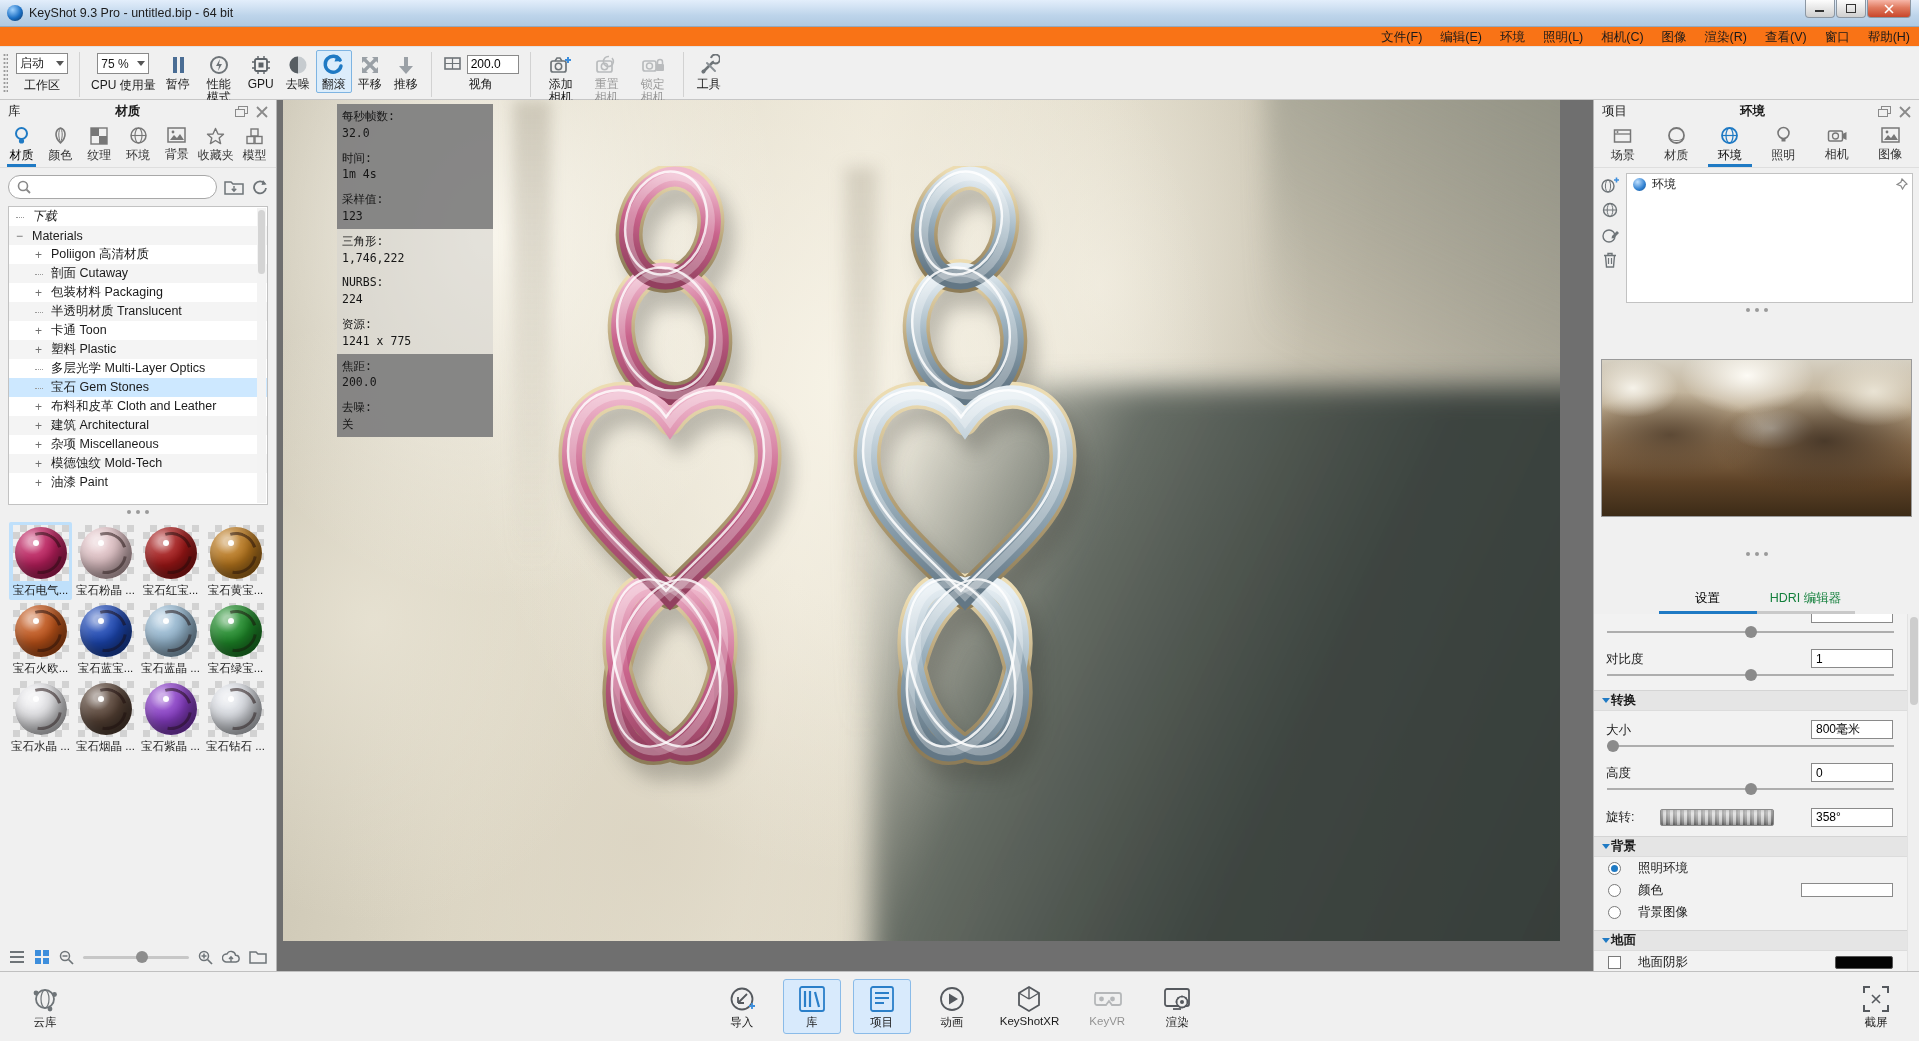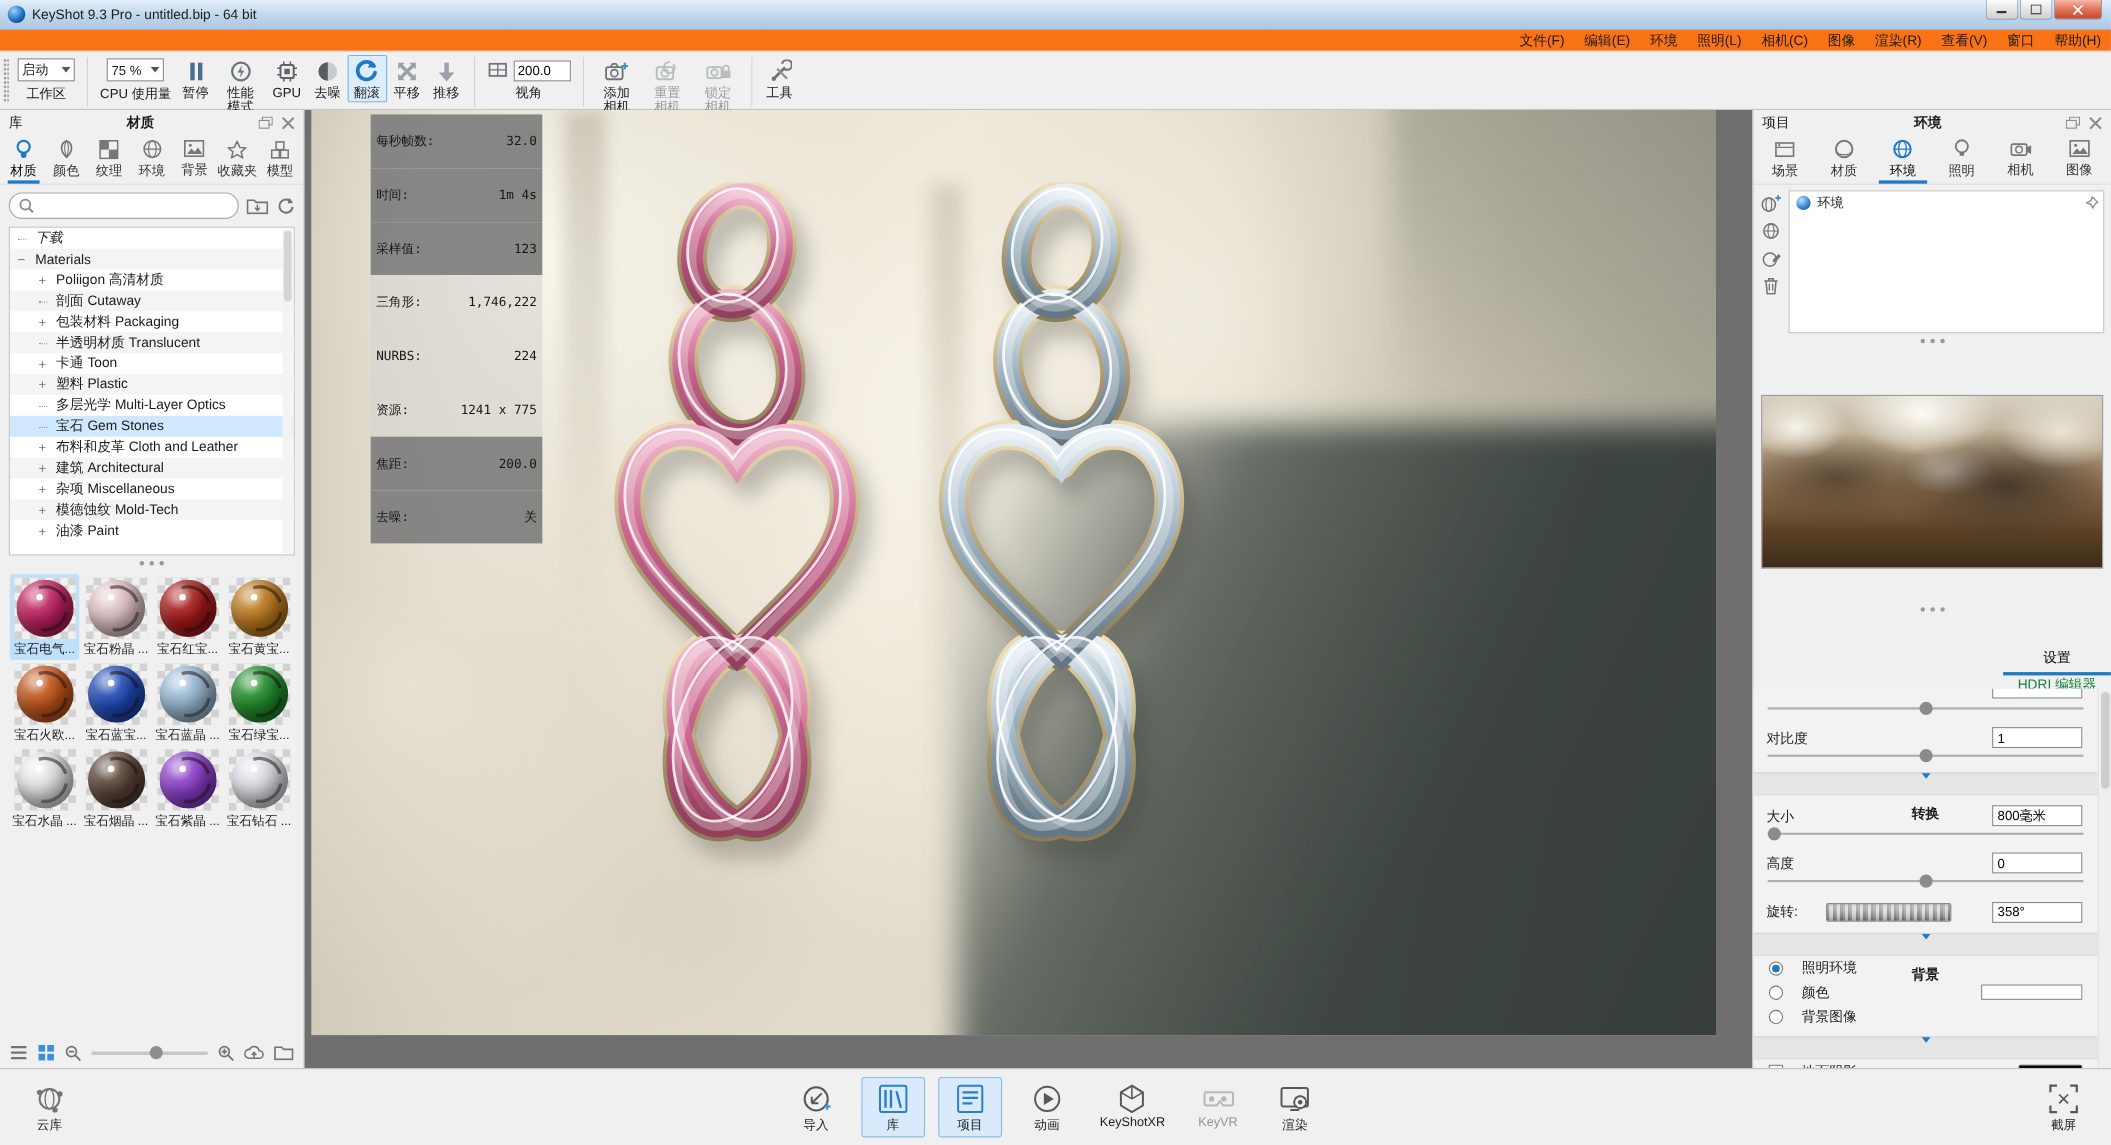--- a/index.html
+++ b/index.html
@@ -99,55 +99,55 @@
 .shadow-dark { position:absolute; left:46%; top:34%; right:-4%; bottom:-4%;
   background:linear-gradient(115deg, rgba(70,80,74,0) 4%, rgba(70,80,74,.8) 28%, rgba(56,64,60,.96) 58%, rgba(50,58,54,.97) 100%); filter:blur(14px); }
 .shadow-tr { position:absolute; right:-3%; top:-4%; width:26%; height:52%;
   background:linear-gradient(205deg, rgba(118,122,110,.6), rgba(118,122,110,.25) 45%, transparent 72%); filter:blur(12px); }
 .pendant { position:absolute; width:240px; height:600px; top:66px; filter:drop-shadow(10px 16px 9px rgba(55,55,45,.28)); }
 .pendant.pink { left:267px; }
 .pendant.blue { left:562px; }
 
 
 .stats { position:absolute; left:60px; top:4px; width:156px; font-family:"DejaVu Sans Mono", monospace; font-size:11.5px; line-height:16.8px; color:#161616; }
-.stat-row { display:flex; justify-content:space-between; padding:16px 5px; }
+.stat-row { display:flex; justify-content:space-between; padding:4px 5px;flex-direction:column; }
 .stat-row.dark { background:rgba(128,128,128,.94); }
 .stat-row.light { background:rgba(214,212,206,.6); }
 
 
 .project { width:326px; border-left:1px solid #b5b5b5; background:#f0f0f0; display:flex; flex-direction:column; position:relative; }
 .env-zone { display:flex; gap:4px; padding:5px 6px 0 4px; height:135px; }
 .env-tools { width:24px; display:flex; flex-direction:column; align-items:center; gap:9px; padding-top:4px; }
 .env-list { flex:1; background:#fff; border:1px solid #c2c2c2; position:relative; }
 .env-row { height:21px; display:flex; align-items:center; gap:6px; padding:0 6px; }
 .env-sphere { width:13px; height:13px; border-radius:50%; background:radial-gradient(circle at 35% 30%, #bfe0ff, #2e7fd0 60%, #134a85); flex:none; }
 .pin-icon { position:absolute; right:4px; top:4px; }
 .hdri { margin:43px 7px 0; height:158px; border:1px solid #9a9a9a;
   background:
    radial-gradient(70px 45px at 10% 18%, #f6f3ea, transparent 65%),
    radial-gradient(95px 55px at 47% 10%, #fdfbf5, transparent 70%),
    radial-gradient(80px 50px at 88% 20%, #e9e3d4, transparent 70%),
    radial-gradient(130px 60px at 22% 48%, rgba(82,64,46,.85), transparent 72%),
    radial-gradient(150px 70px at 72% 52%, rgba(66,51,37,.9), transparent 74%),
    radial-gradient(60px 30px at 55% 44%, rgba(240,236,226,.8), transparent 70%),
    linear-gradient(180deg, #d6d0c2 0%, #bcab90 28%, #8d6f4e 55%, #5d4227 78%, #3c2b17 100%); }
-.settings-tabs { display:flex; justify-content:center; align-items:flex-end; height:24px; margin-top:42px;flex-direction:column; }
+.settings-tabs { display:flex; justify-content:center; align-items:flex-end; height:24px; margin-top:30px; }
 .stab { width:98px; text-align:center; font-size:12.5px; padding-bottom:4px; border-bottom:3px solid #c9c9c9; color:#15803d; }
 .stab.active { border-bottom-color:#1f7ac4; color:#000; }
 .settings { flex:1; background:#f2f2f2; overflow:hidden; position:relative; padding-right:12px; }
 .set-crop { height:11px; overflow:hidden; display:flex; justify-content:flex-end; padding:0 14px; }
 .crop-input { width:82px; height:19px; border:1px solid #8a8a8a; background:#fff; margin-top:-10px; }
 .slider-row { height:15px; padding:0 13px; }
 .sslider { position:relative; height:13px; }
 .sslider::before { content:''; position:absolute; left:0; right:0; top:6px; height:2px; background:#aeaeae; }
 .shandle { position:absolute; top:1px; width:12px; height:12px; border-radius:50%; background:#8b8b8b; transform:translateX(-6px); }
 .h2 { left:2%; } .h50 { left:50%; }
 .set-row { display:flex; align-items:flex-end; justify-content:space-between; height:24px; padding:0 14px 0 12px; margin-top:4px; font-size:12.5px; }
 .val-input { width:82px; height:19px; border:1px solid #8a8a8a; background:#fff; font-size:12px; padding:0 4px; }
-.section-bar { height:21px; margin-top:7px; background:#e5e5e5; border-top:1px solid #d4d4d4; border-bottom:1px solid #dcdcdc; display:flex; align-items:center; gap:24px; padding:0 8px; font-weight:bold; font-size:12.5px;flex-direction:column; }
+.section-bar { height:21px; margin-top:7px; background:#e5e5e5; border-top:1px solid #d4d4d4; border-bottom:1px solid #dcdcdc; display:flex; align-items:center; gap:1px; padding:0 8px; font-weight:bold; font-size:12.5px; }
 .chev { width:0; height:0; border-left:4px solid transparent; border-right:4px solid transparent; border-top:5px solid #1f7ac4; }
 .rot-row { display:flex; align-items:center; height:24px; padding:0 14px 0 12px; margin-top:8px; font-size:12.5px; }
 .thumbwheel { width:114px; height:17px; margin-left:26px; border:1px solid #8a8a8a; border-radius:2px;
   background: linear-gradient(180deg, rgba(255,255,255,.55), rgba(0,0,0,.18)), repeating-linear-gradient(90deg,#9d9d9d 0 2px,#e6e6e6 2px 5px,#868686 5px 7px);
   box-shadow: inset 0 0 4px rgba(0,0,0,.35); }
 .rot-row .val-input { margin-left:auto; }
 .opt-row { height:22px; display:flex; align-items:center; gap:17px; padding:0 14px; font-size:12.5px; }
 .radio { width:13px; height:13px; border:1px solid #7a7a7a; border-radius:50%; background:#fff; position:relative; flex:none; }
 .radio.checked::after { content:''; position:absolute; inset:2px; border-radius:50%; background:#1f7ac4; }
 .checkbox { width:13px; height:13px; border:1px solid #7a7a7a; background:#fff; flex:none; }

